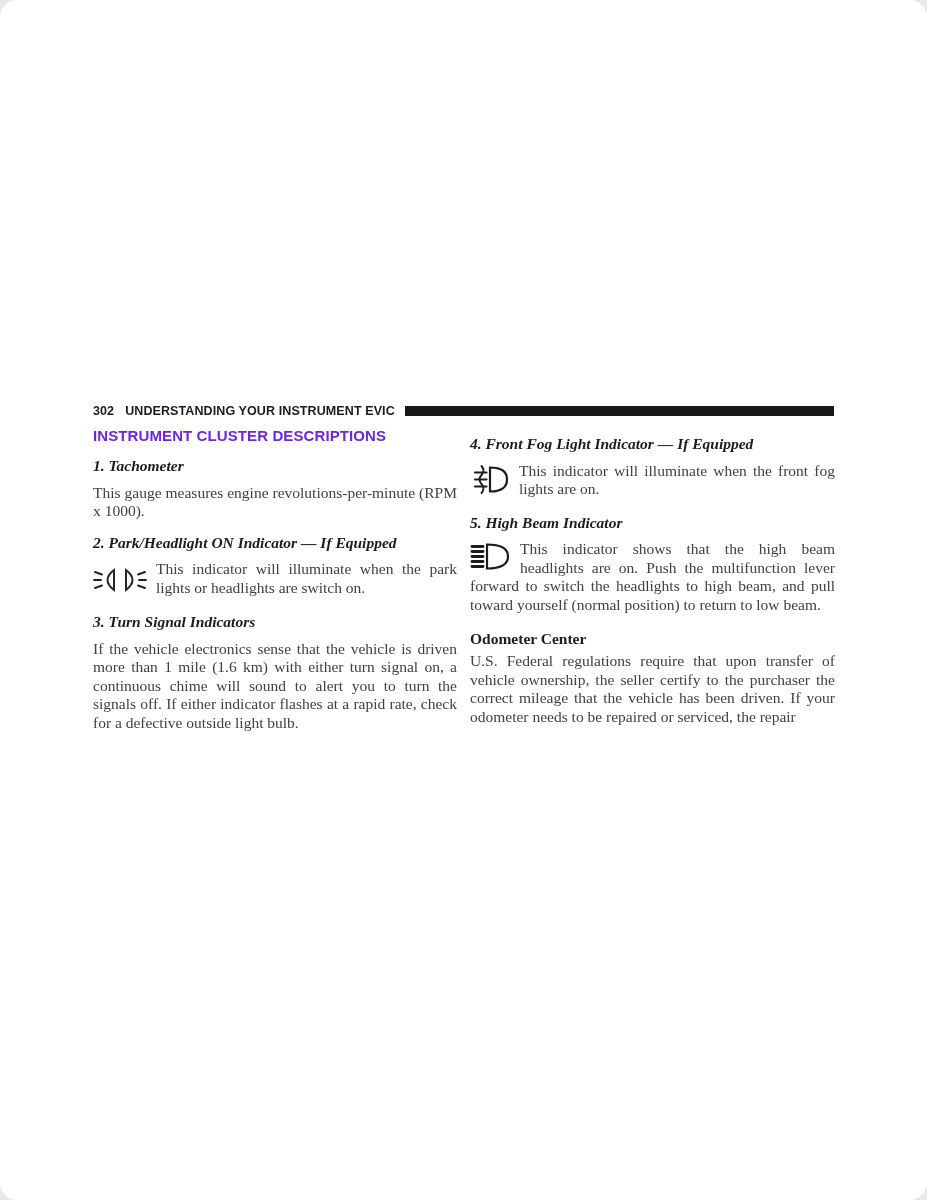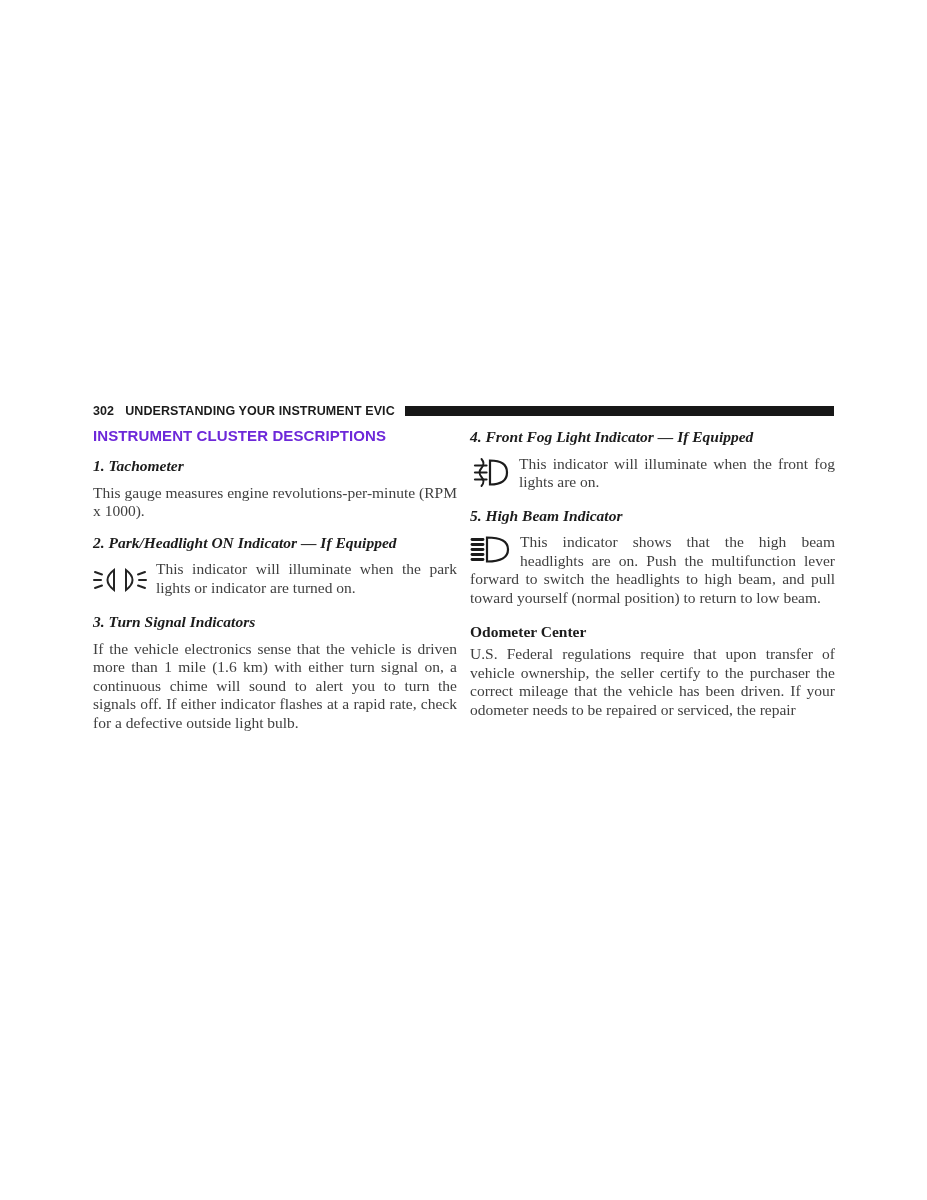--- a/index.html
+++ b/index.html
@@ -2,20 +2,21 @@
 <html><head>
 <meta charset="utf-8">
 <style>
   * { margin: 0; padding: 0; box-sizing: border-box; }
   html, body { background: #e8e8e8; }
   body { width: 927px; height: 1200px; position: relative; font-family: "Liberation Serif", serif; }
   .page {
     position: absolute; inset: 0;
     background: #ffffff;
     color: #242424;
+    border-radius: 17px;
   }
 
   
   .running-header {
     position: absolute; left: 93px; top: 404px; width: 741px;
     display: flex; align-items: center;
     font-family: "Liberation Sans", sans-serif;
     font-weight: bold; font-size: 12.5px; color: #1b1b1b;
     letter-spacing: 0.1px; white-space: nowrap;
   }
@@ -82,31 +83,31 @@
           <path d="M21 7 Q8 17 21 27 L21 7 Z"></path>
           <path d="M33 7 Q46 17 33 27 L33 7 Z"></path>
           <line x1="2" y1="9" x2="9" y2="11.5"></line>
           <line x1="1" y1="17" x2="8" y2="17"></line>
           <line x1="2" y1="25" x2="9" y2="22.5"></line>
           <line x1="45" y1="11.5" x2="52" y2="9"></line>
           <line x1="46" y1="17" x2="53" y2="17"></line>
           <line x1="45" y1="22.5" x2="52" y2="25"></line>
         </svg>
       </span>
-      <span>This indicator will illuminate when the park lights or indicator are turned on.</span>
+      <span>This indicator will illuminate when the park lights or headlights are switch on.</span>
     </p>
 
     <h2 class="sec-title">3. Turn Signal Indicators</h2>
     <p class="body">If the vehicle electronics sense that the vehicle is driven more than 1 mile (1.6 km) with either turn signal on, a continuous chime will sound to alert you to turn the signals off. If either indicator flashes at a rapid rate, check for a defective outside light bulb.</p>
 
   </div>
 
   <div class="col col-right">
 
-    <h2 class="sec-title" style="margin-top:2px;">4. Front Fog Light Indicator — If Equipped</h2>
+    <h2 class="sec-title" style="margin-top:9px;">4. Front Fog Light Indicator — If Equipped</h2>
     <p class="body icon-para">
       <span class="float-icon icon-fog">
         <svg width="37" height="33" viewBox="0 0 37 33" fill="none" stroke="#1c1c1c" stroke-width="2.2" stroke-linecap="round">
           <path d="M18 4.5 L18 28.5 Q35 28.5 35 16.5 Q35 4.5 18 4.5 Z"></path>
           <path d="M9.5 3 q4 4.5 0 9 q-4 4.5 0 9 q4 4.5 0 9" stroke-width="1.9"></path>
           <line x1="3" y1="9.5" x2="14.5" y2="9.5"></line>
           <line x1="3" y1="16.5" x2="14.5" y2="16.5"></line>
           <line x1="3" y1="23.5" x2="14.5" y2="23.5"></line>
         </svg>
       </span>

